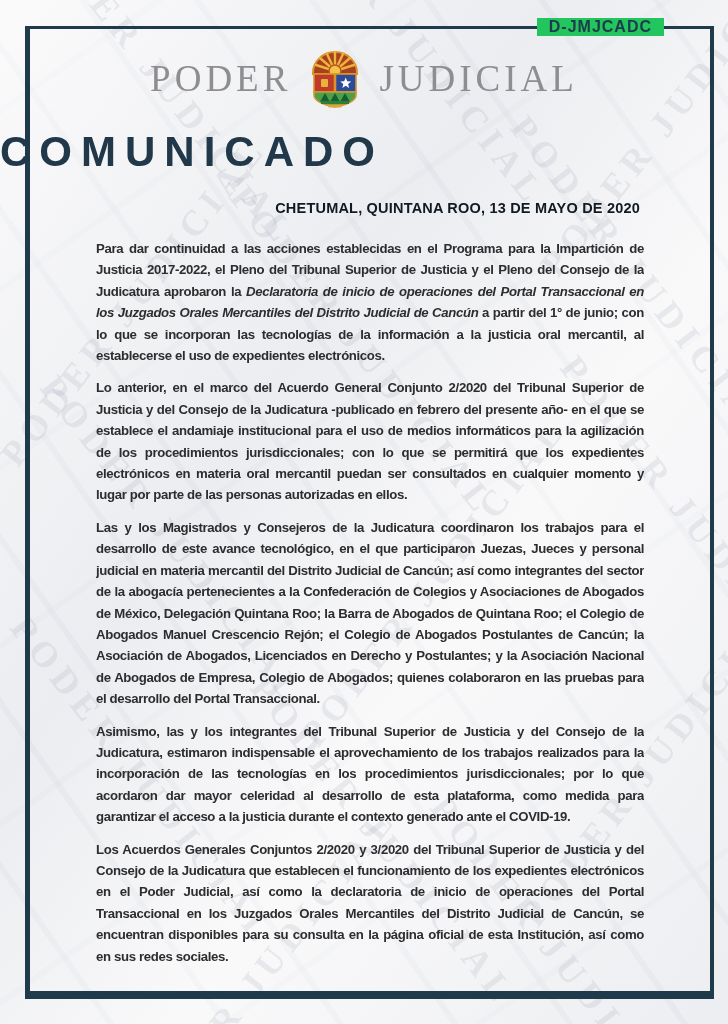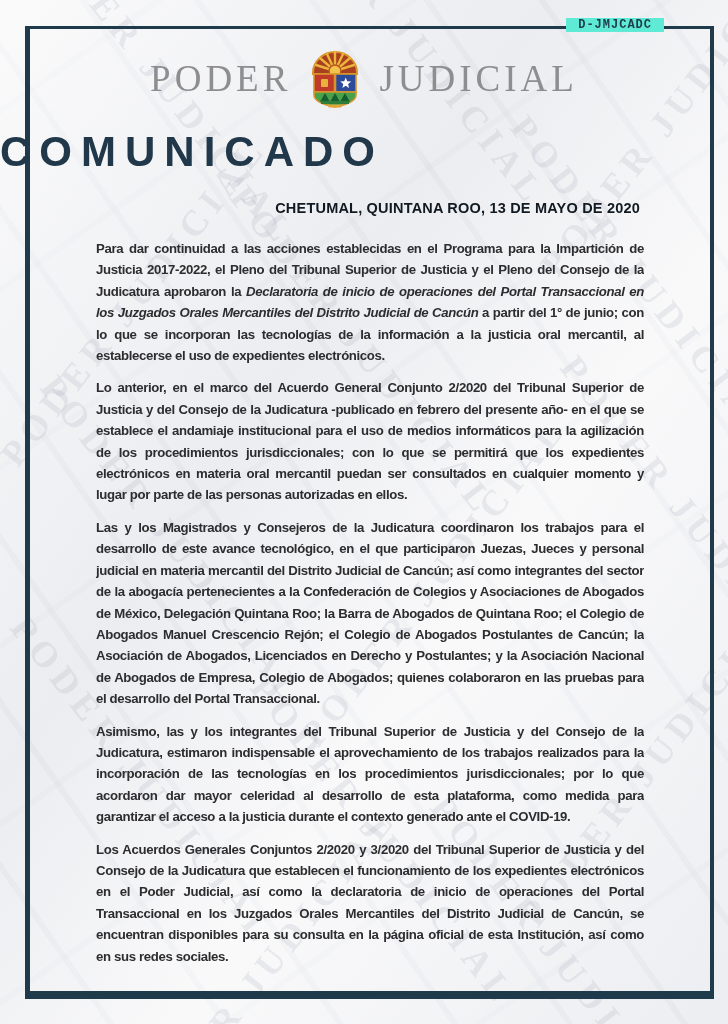--- a/index.html
+++ b/index.html
@@ -14,23 +14,23 @@
       repeating-linear-gradient(-35deg, rgba(255,255,255,0) 0 140px, rgba(210,214,222,.20) 140px 146px);
   }
   .watermarks{position:absolute;inset:0;z-index:0;overflow:hidden;}
   .wm{position:absolute;font-family:"Liberation Serif",serif;font-size:36px;letter-spacing:7px;
       color:rgba(148,156,172,.17);white-space:nowrap;text-transform:uppercase;font-weight:bold;}
 
   
   .frame{position:absolute;left:25px;top:26px;width:680px;height:962px;z-index:1;
          border-style:solid;border-color:#1e3a4b;border-width:3px 4px 8px 5px;}
 
-  .doc-code{position:absolute;top:18px;right:64px;z-index:2;background:#5eead4;
-            padding:0 12px;font-family:Liberation Mono, monospace;font-weight:bold;
-            font-size:12px;letter-spacing:1px;color:#1e3a4b;}
+  .doc-code{position:absolute;top:18px;right:64px;z-index:2;background:#22c55e;
+            padding:0 12px;font-family:Liberation Sans, sans-serif;font-weight:bold;
+            font-size:16px;letter-spacing:1px;color:#1e3a4b;}
 
   .logo{position:absolute;top:48px;left:0;width:100%;z-index:2;
         display:flex;align-items:center;justify-content:center;gap:10px;}
   .logo-word{font-family:"Liberation Serif",serif;font-size:37px;letter-spacing:4px;
              color:#8e8e90;text-transform:uppercase;}
   .shield{display:inline-flex;margin-top:-4px;}
 
   .title{position:absolute;top:128px;left:0;width:100%;z-index:2;margin:0;
          text-align:left;font-size:42px;font-weight:bold;letter-spacing:9px;
          color:#21384a;}

